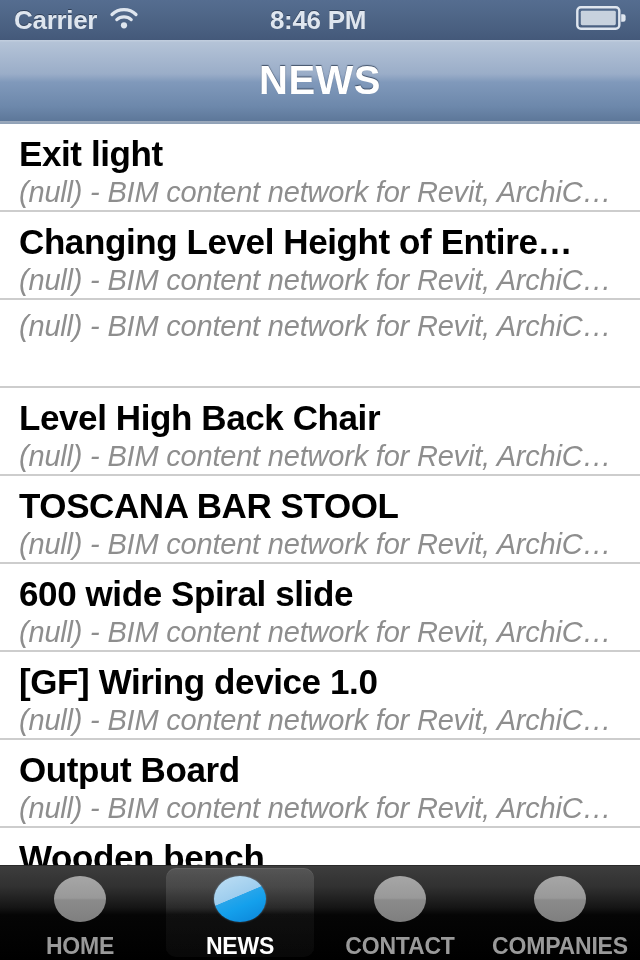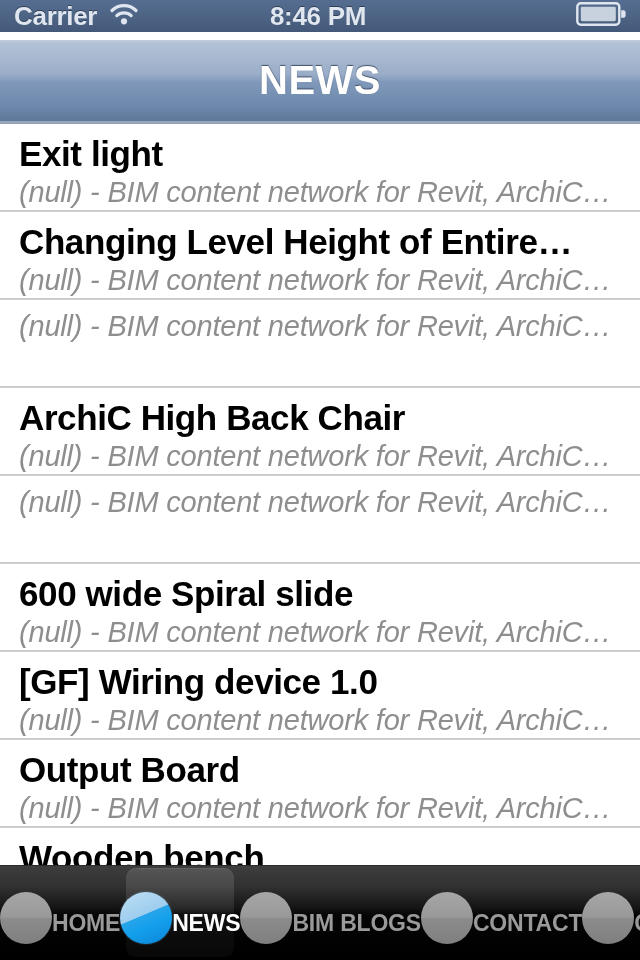--- a/index.html
+++ b/index.html
@@ -21,21 +21,21 @@
     height: 960px;
     background: #ffffff;
     overflow: hidden;
   }
 
   
   #status-bar {
     position: absolute;
     top: 0; left: 0;
     width: 640px;
-    height: 32px;
+    height: 40px;
     background: linear-gradient(to bottom, #556d90 0%, #4e6586 45%, #44597a 100%);
     display: flex;
     align-items: center;
     box-sizing: border-box;
     padding: 4px 14px;
     z-index: 30;
   }
   .status-left {
     display: flex;
     align-items: center;
@@ -157,21 +157,21 @@
         #050505 52%, #000000 100%);
     display: flex;
     align-items: stretch;
     z-index: 40;
     border-top: 1px solid #2a2a2a;
   }
   .tab-item {
     flex: 1 1 0;
     position: relative;
     display: flex;
-    flex-direction: row;
+    flex-direction: column;
     align-items: center;
     justify-content: flex-start;
     padding-top: 10px;
     box-sizing: border-box;
   }
   .tab-item.selected::before {
     content: "";
     position: absolute;
     left: 6px; right: 6px;
     top: 2px; bottom: 3px;
@@ -255,24 +255,25 @@
         <div class="row-subtitle">(null) - BIM content network for Revit, ArchiC…</div>
       </div>
       <div class="news-row">
         <div class="row-title">Changing Level Height of Entire…</div>
         <div class="row-subtitle">(null) - BIM content network for Revit, ArchiC…</div>
       </div>
       <div class="news-row">
         <div class="row-subtitle">(null) - BIM content network for Revit, ArchiC…</div>
       </div>
       <div class="news-row">
-        <div class="row-title">ArchiC High Back Chair</div>
-        <div class="row-subtitle">(null) - BIM content network for Revit, ArchiC…</div>
-      </div>
-      <div class="news-row">
+        <div class="row-title">Level High Back Chair</div>
+        <div class="row-subtitle">(null) - BIM content network for Revit, ArchiC…</div>
+      </div>
+      <div class="news-row">
+        <div class="row-title">TOSCANA BAR STOOL</div>
         <div class="row-subtitle">(null) - BIM content network for Revit, ArchiC…</div>
       </div>
       <div class="news-row">
         <div class="row-title">600 wide Spiral slide</div>
         <div class="row-subtitle">(null) - BIM content network for Revit, ArchiC…</div>
       </div>
       <div class="news-row">
         <div class="row-title">[GF] Wiring device 1.0</div>
         <div class="row-subtitle">(null) - BIM content network for Revit, ArchiC…</div>
       </div>
@@ -289,24 +290,20 @@
       <div class="tab-item">
         <div class="tab-icon"></div>
         <div class="tab-label">HOME</div>
       </div>
       <div class="tab-item selected">
         <div class="tab-icon active"></div>
         <div class="tab-label active">NEWS</div>
       </div>
       <div class="tab-item">
         <div class="tab-icon"></div>
-        <div class="tab-label">BIM BLOGS</div>
-      </div>
-      <div class="tab-item">
-        <div class="tab-icon"></div>
         <div class="tab-label">CONTACT</div>
       </div>
       <div class="tab-item">
         <div class="tab-icon"></div>
         <div class="tab-label">COMPANIES</div>
       </div>
     </div>
 
 </div>
 

